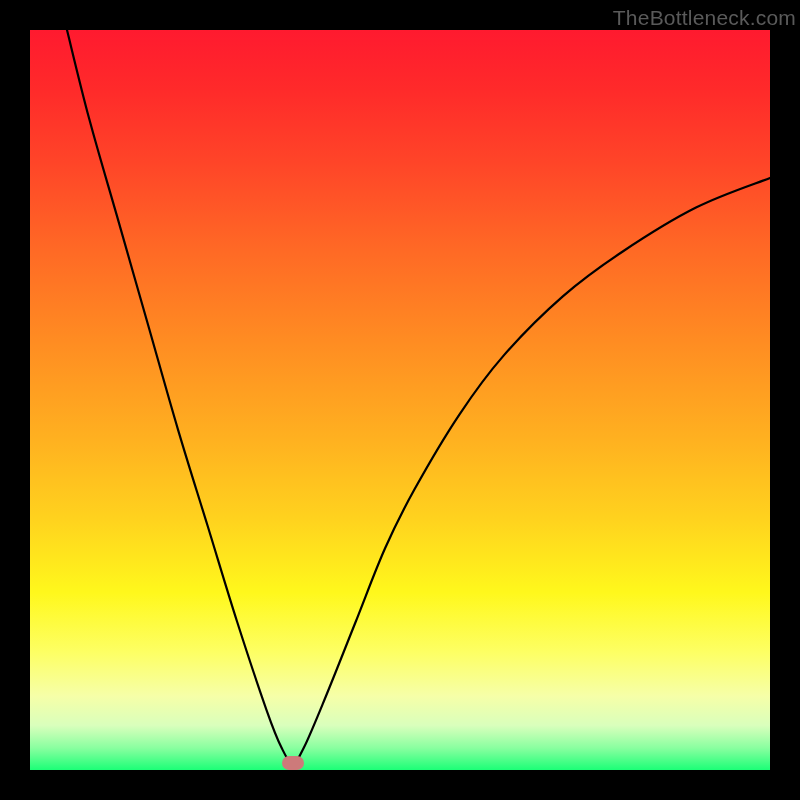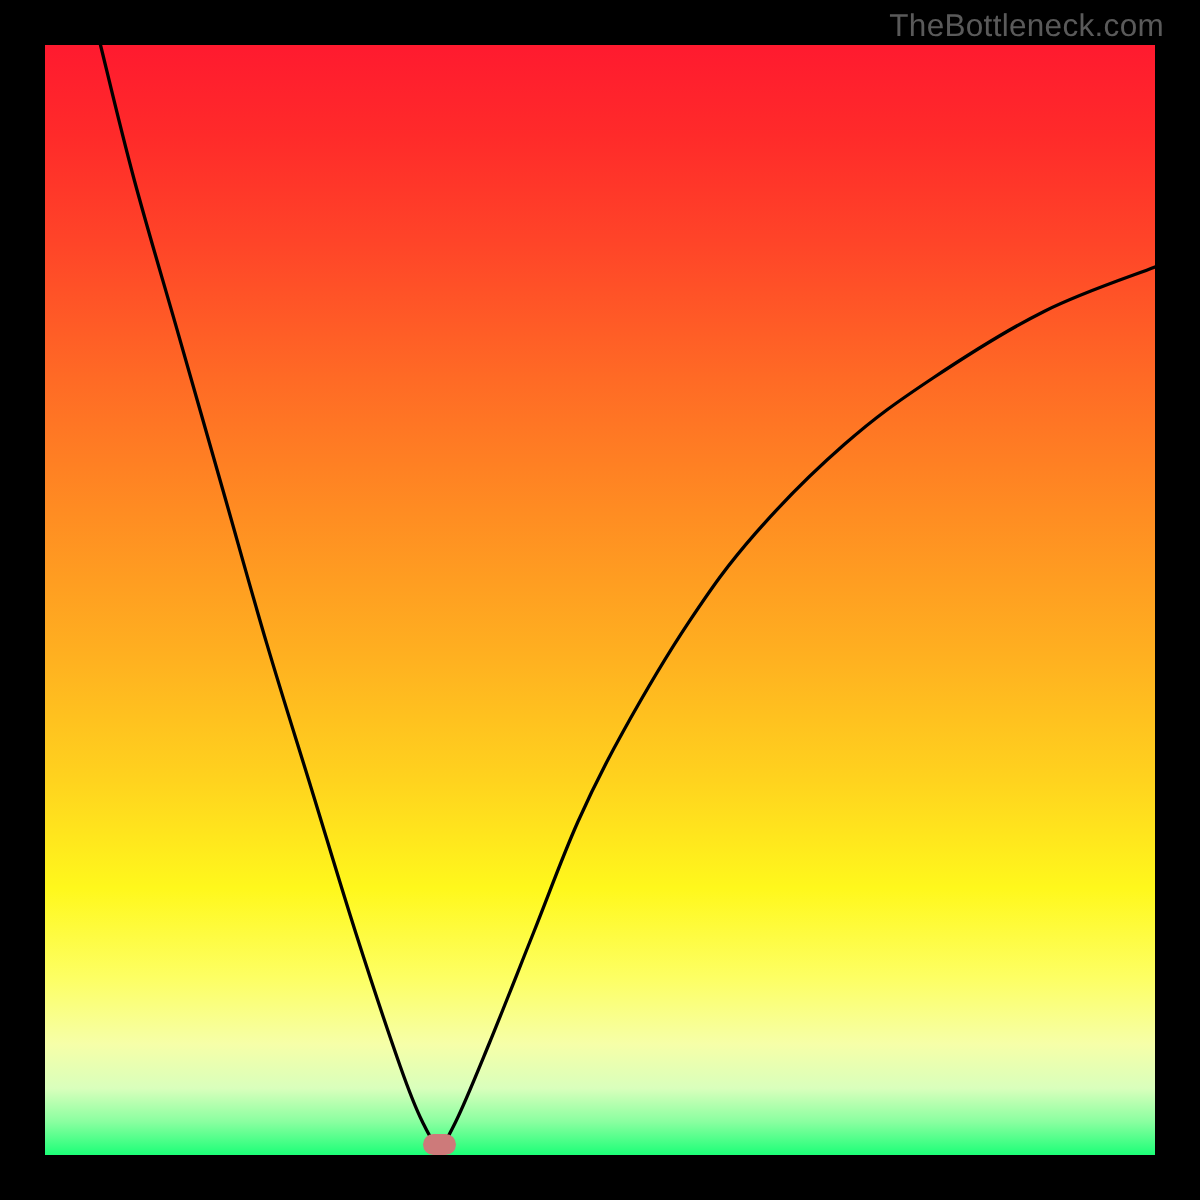--- a/index.html
+++ b/index.html
@@ -36,21 +36,21 @@
       #fdff63 84%,
       #f6ffa8 90%,
       #d9ffbc 94%,
       #8affa0 97%,
       #1cff77 100%
     );
   }
   .watermark {
     position: absolute;
     top: 6px;
-    right: 24px;
+    right: 4px;
     font-size: 21px;
     font-weight: 500;
     color: #5a5a5a;
     letter-spacing: 0.2px;
   }
   .curve {
     position: absolute;
     left: 30px;
     top: 30px;
     width: 740px;

